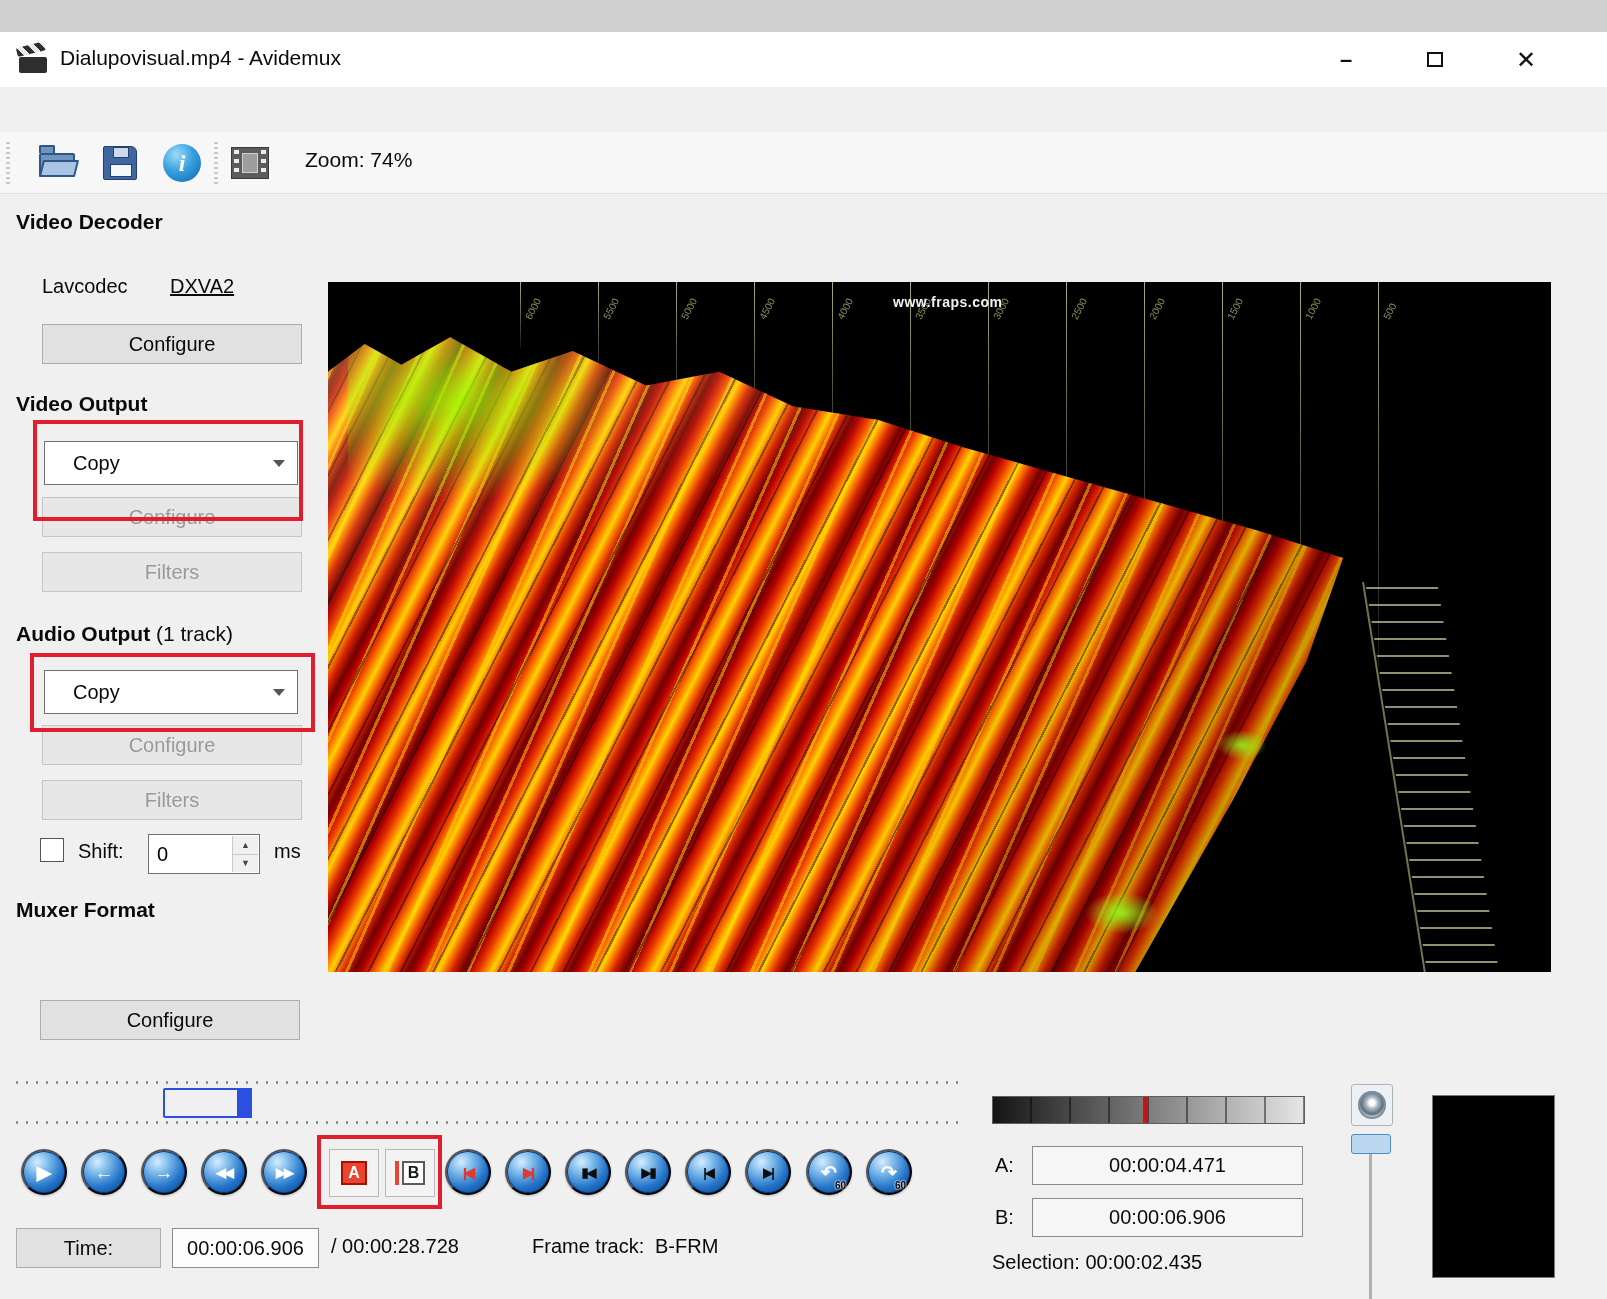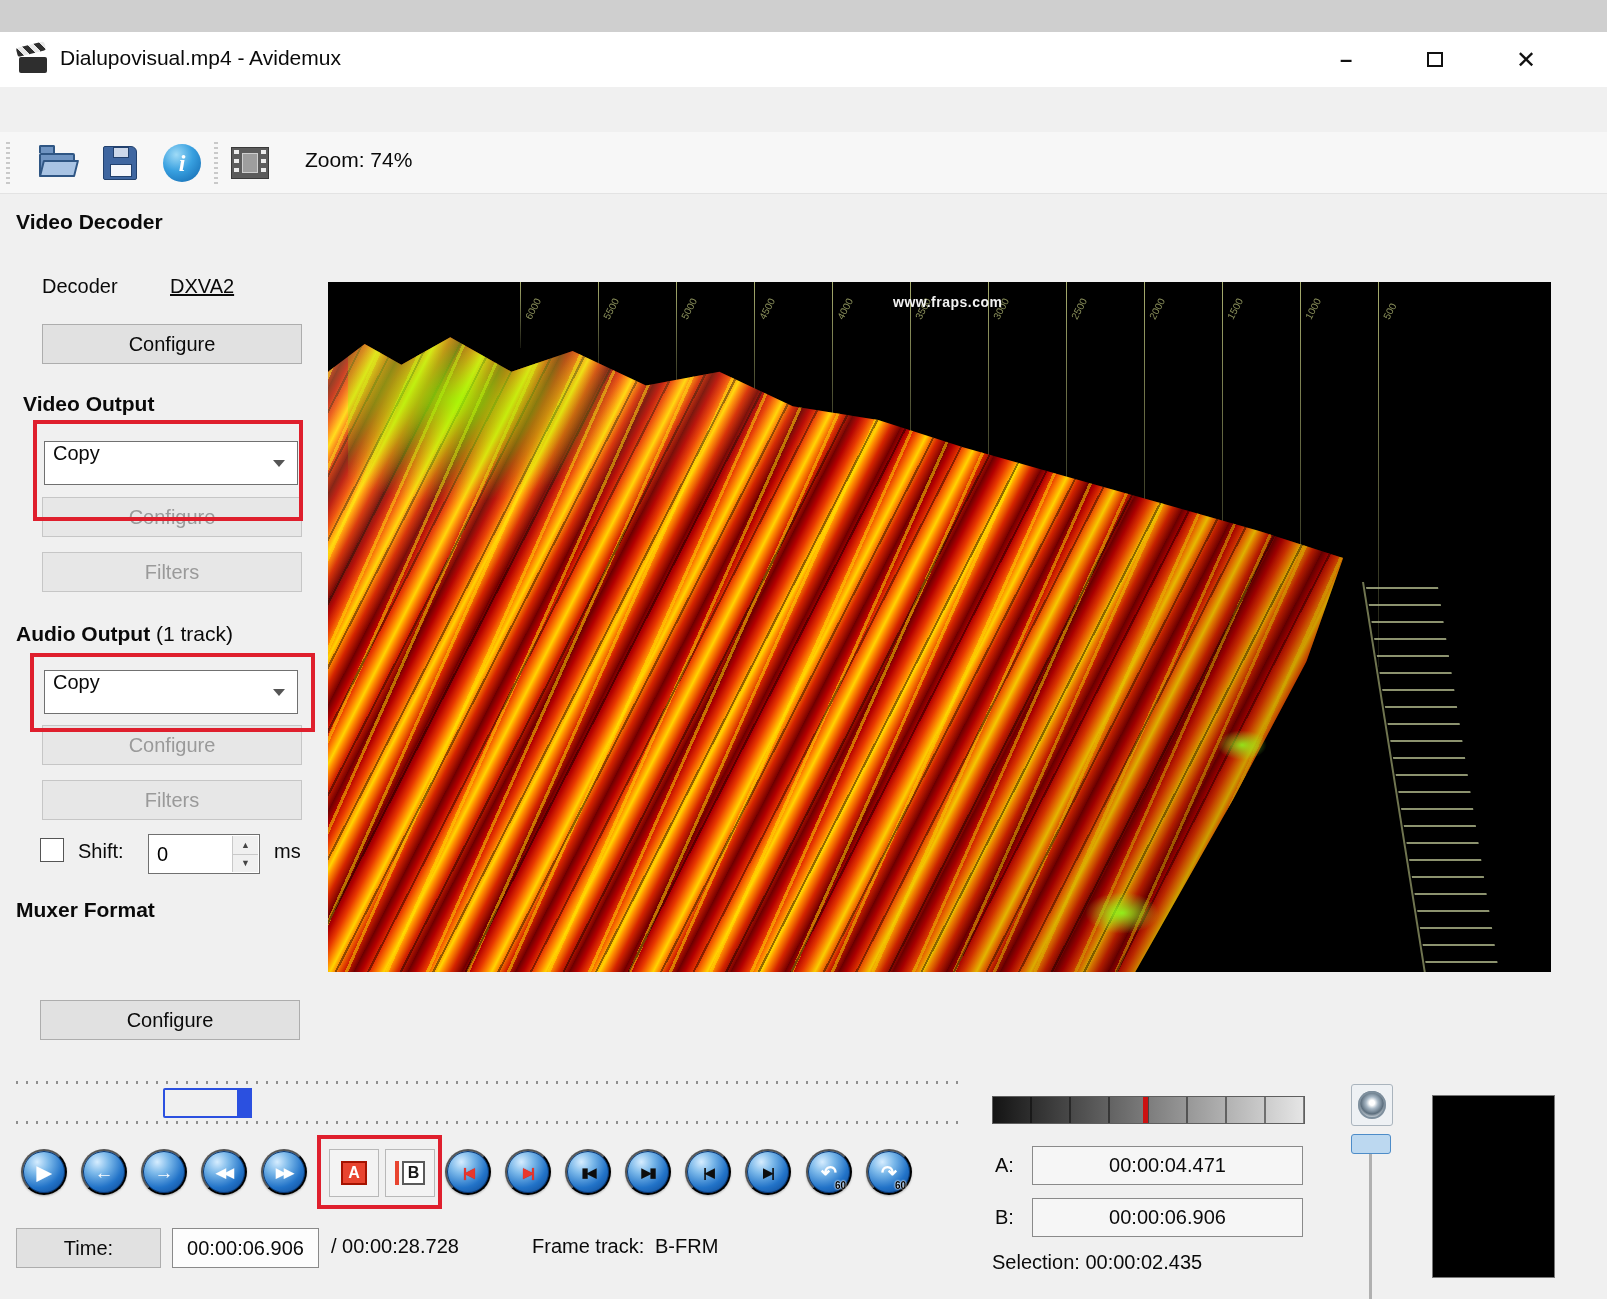--- a/index.html
+++ b/index.html
@@ -47,22 +47,22 @@
   .film::before { left:2px; } .film::after { right:2px; }
   .film-inner { position:absolute; left:10px; top:5px; width:16px; height:20px; background:#9e9e9e; border:1px solid #cfcfcf; }
   .zoomtext { position:absolute; left:305px; top:116px; font-size:21px; color:#0a0a0a; }
 
   
   .heading { position:absolute; font-size:21px; font-weight:bold; color:#0a0a0a; }
   .plain { position:absolute; font-size:20px; color:#0a0a0a; }
   .btn { position:absolute; background:#e1e1e1; border:1px solid #adadad; font-size:20px; color:#0a0a0a;
     display:flex; align-items:center; justify-content:center; }
   .btn.disabled { background:#e7e7e7; border-color:#c6c6c6; color:#9a9a9a; }
-  .combo { position:absolute; background:#ffffff; border:1px solid #707070; display:flex; align-items:flex-start;
-    padding-left:8px; font-size:20px; color:#0a0a0a; }
+  .combo { position:absolute; background:#ffffff; border:1px solid #707070; display:flex; align-items:center;
+    padding-left:28px; font-size:20px; color:#0a0a0a; }
   .combo .chev { position:absolute; right:12px; top:50%; margin-top:-3px; width:0; height:0;
     border-left:6px solid transparent; border-right:6px solid transparent; border-top:7px solid #555; }
   .combo.gray { background:#f3f3f3; border-color:#8a8a8a; }
   .checkbox { position:absolute; width:24px; height:24px; background:#fff; border:1px solid #555; }
   .spinbox { position:absolute; background:#fff; border:1px solid #707070; font-size:20px; display:flex; align-items:center; padding-left:8px; }
   .spinarrows { position:absolute; right:1px; top:1px; bottom:1px; width:26px; display:flex; flex-direction:column; }
   .spinarrows .sp { flex:1; background:#f0f0f0; border-left:1px solid #c9c9c9; font-size:9px; color:#444;
     display:flex; align-items:center; justify-content:center; }
   .spinarrows .sp + .sp { border-top:1px solid #c9c9c9; }
 
@@ -172,25 +172,25 @@
     <span class="infoc">i</span>
   </span>
   <span class="tbicon" style="left:226px;">
     <span class="film">
         <span class="film-inner"></span>
       </span>
   </span>
   <span class="zoomtext">Zoom: 74%</span>
 
   <span class="heading" style="left:16px;top:178px;">Video Decoder</span>
-  <span class="plain" style="left:42px;top:243px;">Decoder</span>
+  <span class="plain" style="left:42px;top:243px;">Lavcodec</span>
   <span class="plain" style="left:170px;top:243px;text-decoration:underline;">DXVA2</span>
   <button class="btn" style="left:42px;top:292px;width:260px;height:40px;">Configure</button>
 
-  <span class="heading" style="left:23px;top:360px;">Video Output</span>
+  <span class="heading" style="left:16px;top:360px;">Video Output</span>
   <div class="combo" style="left:44px;top:409px;width:254px;height:44px;">
     <span>Copy</span>
     <span class="chev"></span>
   </div>
   <button class="btn disabled" style="left:42px;top:465px;width:260px;height:40px;">Configure</button>
   <button class="btn disabled" style="left:42px;top:520px;width:260px;height:40px;">Filters</button>
 
   <span class="heading" style="left:16px;top:590px;">
     <span>Audio Output</span>
     <span style="font-weight:normal;">(1 track)</span>

